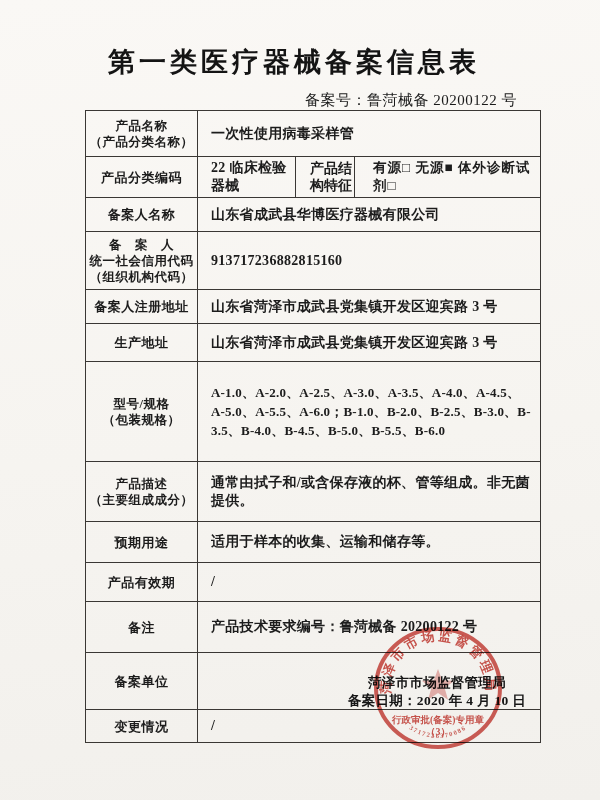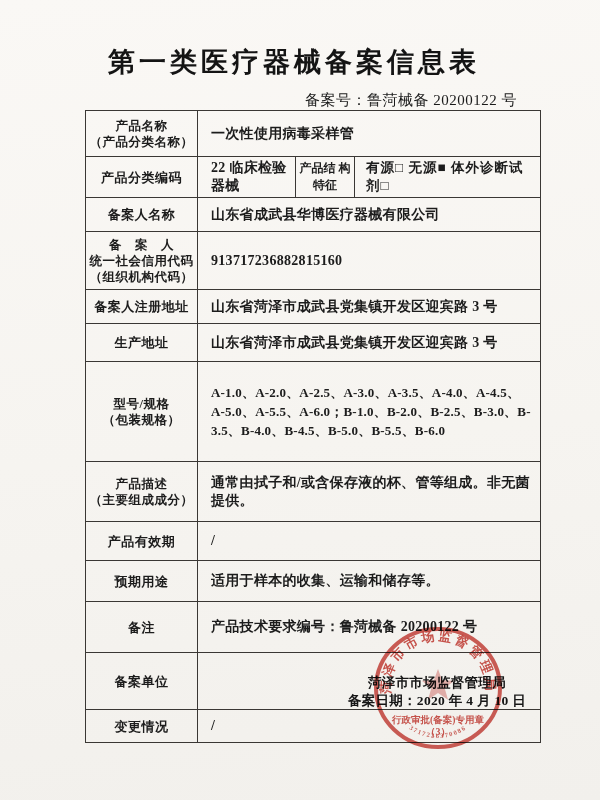--- a/index.html
+++ b/index.html
@@ -55,22 +55,22 @@
     line-height: 17px;
   }
   td.val {
     font-size: 14px;
     padding: 2px 8px 2px 13px;
     line-height: 18px;
     letter-spacing: 0.3px;
   }
   td.val.spec { font-size: 13px; line-height: 19px; letter-spacing: 0.2px; }
   .lbl .sub { display: block; font-size: 12.5px; line-height: 16px; }
-  td.feature-lbl { text-align: center; font-size: 12px; line-height: 17px; padding: 2px; }
-  td.options { font-size: 13.5px; padding-left: 11px; letter-spacing: 1px; }
+  td.feature-lbl { text-align: right; font-size: 14px; line-height: 17px; padding: 2px; }
+  td.options { font-size: 13.5px; padding-left: 18px; letter-spacing: 1px; }
   .unit-cell { position: relative; }
   .unit-text {
     position: absolute;
     right: 14px; bottom: 0px;
     text-align: center;
     font-size: 13.5px;
     line-height: 17.5px;
     font-weight: bold;
     color: #161616;
     letter-spacing: 0.3px;
@@ -154,28 +154,28 @@
     </tr>
 
     <tr style="height:60px">
       <td class="lbl">
         <span class="sub">产品描述</span>
         <span class="sub">（主要组成成分）</span>
       </td>
       <td class="val" colspan="3">通常由拭子和/或含保存液的杯、管等组成。非无菌提供。</td>
     </tr>
 
+    <tr style="height:41px">
+      <td class="lbl">预期用途</td>
+      <td class="val" colspan="3">适用于样本的收集、运输和储存等。</td>
+    </tr>
+
     <tr style="height:39px">
       <td class="lbl">产品有效期</td>
       <td class="val" colspan="3">/</td>
-    </tr>
-
-    <tr style="height:41px">
-      <td class="lbl">预期用途</td>
-      <td class="val" colspan="3">适用于样本的收集、运输和储存等。</td>
     </tr>
 
     <tr style="height:51px">
       <td class="lbl">备注</td>
       <td class="val" colspan="3">产品技术要求编号：鲁菏械备 20200122 号</td>
     </tr>
 
     <tr style="height:57px">
       <td class="lbl">备案单位</td>
       <td class="val unit-cell" colspan="3">

